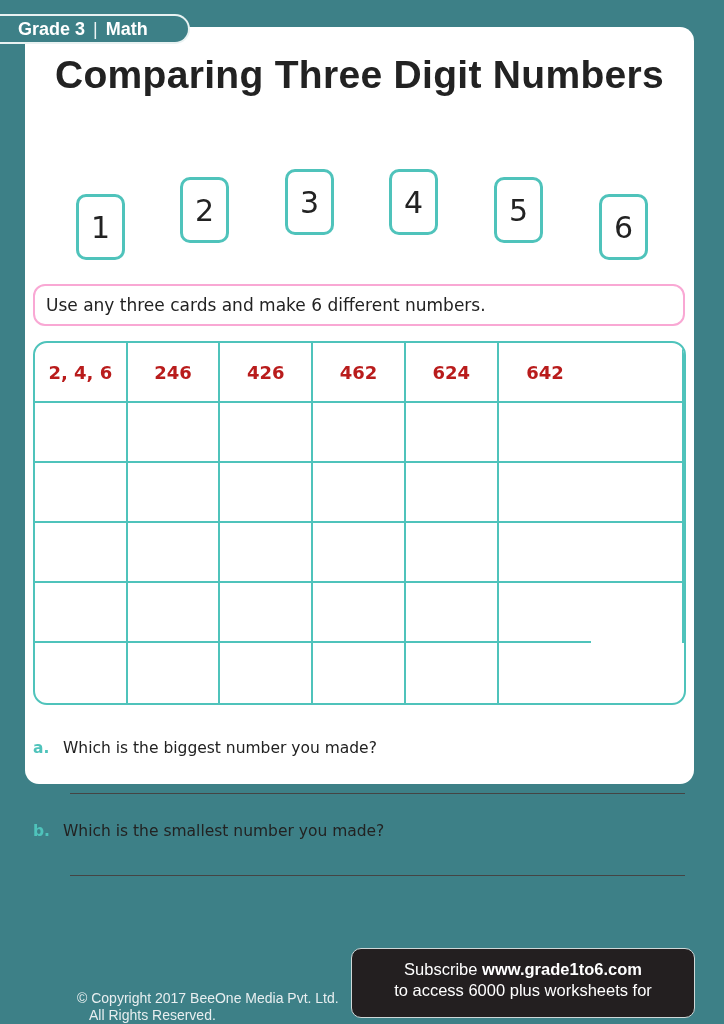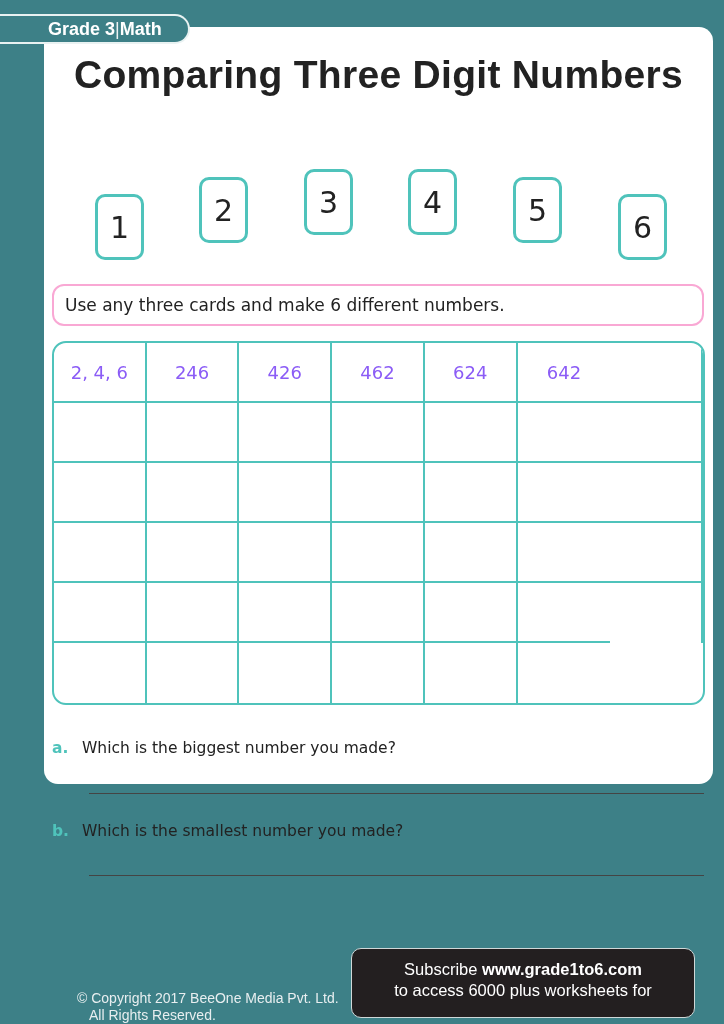--- a/index.html
+++ b/index.html
@@ -5,25 +5,25 @@
   html, body { margin:0; padding:0; }
   body {
     width:724px; height:1024px; background:#3d8087; position:relative; overflow:hidden;
     font-family:"DejaVu Sans", sans-serif;
   }
   .grade-tab {
     position:absolute; left:0; top:14px; height:30px; width:190px;
     background:#3d8087; border:2px solid #e9f2f2; border-left:none;
     border-radius:0 16px 16px 0; box-sizing:border-box; z-index:3;
     color:#fff; font-family:"Liberation Sans", sans-serif; font-weight:bold; font-size:18px;
-    display:flex; align-items:center; padding-left:48px; 
+    display:flex; align-items:center; padding-left:18px; gap:8px;
   }
   .grade-tab .sep { font-weight:normal; opacity:0.9; }
   .card {
-    position:absolute; left:44px; top:27px; width:669px; height:757px;
+    position:absolute; left:25px; top:27px; width:669px; height:757px;
     background:#fff; border-radius:14px;
   }
   .title {
     position:absolute; left:0; width:100%; top:26px; text-align:center;
     font-family:"Liberation Sans", sans-serif; font-weight:bold; font-size:39px;
     color:#222; letter-spacing:0.3px;
   }
   .num-card {
     position:absolute; width:49px; height:66px; border:3px solid #4fc3bb;
     border-radius:10px; box-sizing:border-box; display:flex; align-items:center;
@@ -36,21 +36,21 @@
     display:flex; align-items:center; padding-left:11px; font-size:17px; color:#222;
   }
   .grid {
     position:absolute; left:8px; top:314px; width:653px; height:364px;
     border:2px solid #4fc3bb; border-radius:14px; box-sizing:border-box; overflow:hidden;
     display:grid; grid-template-columns:repeat(7, 1fr); grid-template-rows:repeat(6, 1fr);
   }
   .cell {
     border-right:2px solid #4fc3bb; border-bottom:2px solid #4fc3bb;
     display:flex; align-items:center; justify-content:center;
-    font-size:18px; color:#8b5cf6;
+    font-size:18px; color:#b91c1c;font-weight:bold;
   }
   .cell.lastcol { border-right:none; }
   .cell.lastrow { border-bottom:none; }
   .q {
     position:absolute; left:8px; font-size:15.5px; color:#222; display:flex; gap:16px;
   }
   .q .lbl { color:#4fc3bb; font-weight:bold; width:14px; }
   .ans-line {
     position:absolute; left:45px; width:615px; height:0; border-top:1.5px solid #444;
   }

